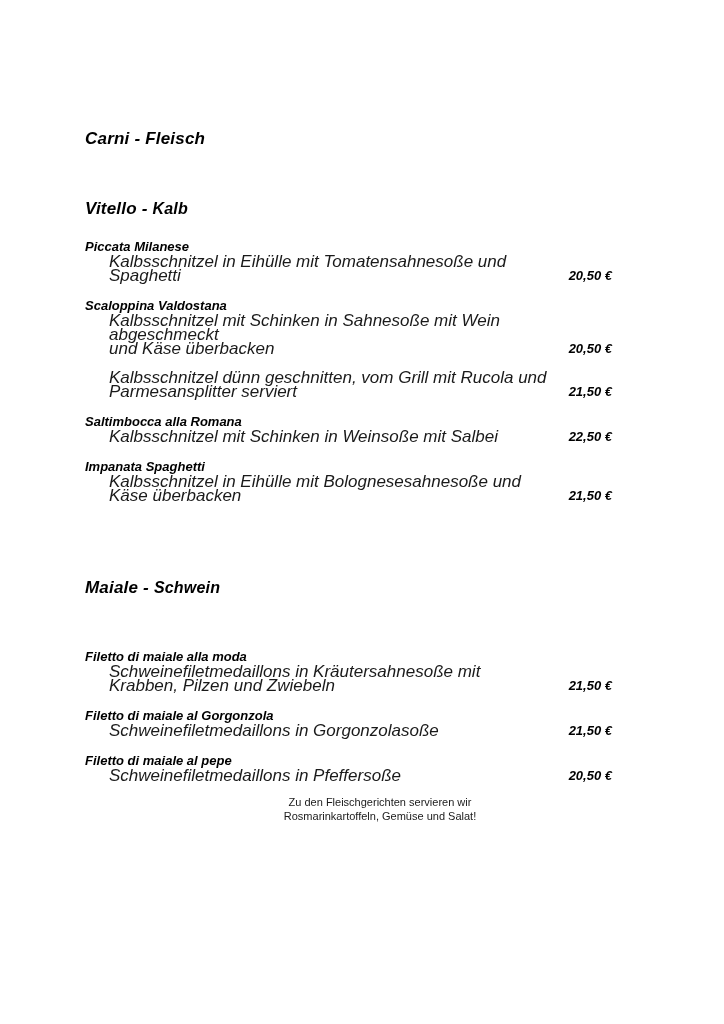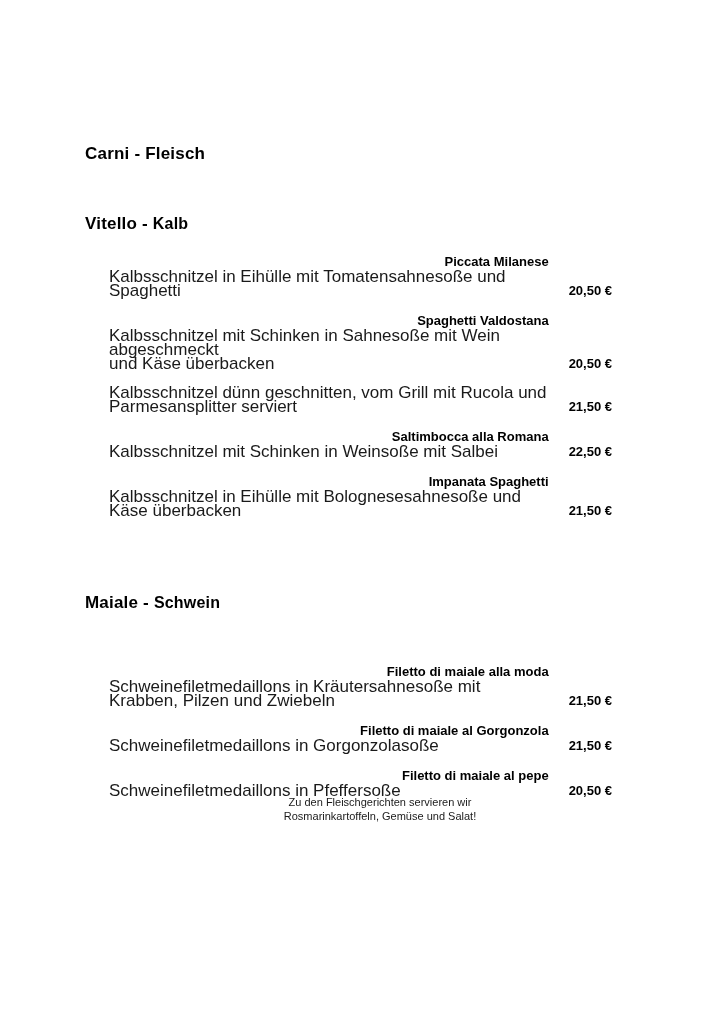--- a/index.html
+++ b/index.html
@@ -13,22 +13,23 @@
     position: relative;
     width: 724px;
     height: 1024px;
     background: #ffffff;
     overflow: hidden;
     margin: 0 auto;
   }
   .content {
     position: absolute;
     left: 85px;
-    top: 145px;
+    top: 130px;
     width: 527px;
+    font-style: italic;
   }
   .page-title {
     font-size: 17px;
     line-height: 18px;
     font-weight: 700;
     letter-spacing: 0.2px;
   }
   .menu-section:nth-child(1) { margin-top: 52px; }
   .menu-section:nth-child(2) { margin-top: 76px; }
   .section-title {
@@ -44,21 +45,20 @@
     display: flex;
     align-items: flex-end;
     justify-content: space-between;
     margin-bottom: 15px;
   }
   .item-main { flex: 1 1 auto; }
   .item-name {
     font-size: 13px;
     line-height: 16px;
     font-weight: 700;
-    text-align: right;
   }
   .item-desc { font-weight: 400; }
   .desc-line {
     font-size: 17px;
     line-height: 14px;
     color: #1a1a1a;
     padding-left: 24px;
   }
   .item-price {
     font-size: 13px;
@@ -93,21 +93,21 @@
       <div class="item-name">Piccata Milanese</div>
       <div class="item-desc">
                   <div class="desc-line">Kalbsschnitzel in Eihülle mit Tomatensahnesoße und Spaghetti</div>
                 </div>
     </div>
     <div class="item-price">20,50 €</div>
   </div>
 
   <div class="menu-item">
     <div class="item-main">
-      <div class="item-name">Spaghetti Valdostana</div>
+      <div class="item-name">Scaloppina Valdostana</div>
       <div class="item-desc">
                   <div class="desc-line">Kalbsschnitzel  mit Schinken in Sahnesoße mit Wein abgeschmeckt</div>
                   <div class="desc-line">und Käse überbacken</div>
                 </div>
     </div>
     <div class="item-price">20,50 €</div>
   </div>
 
   <div class="menu-item">
     <div class="item-main">

